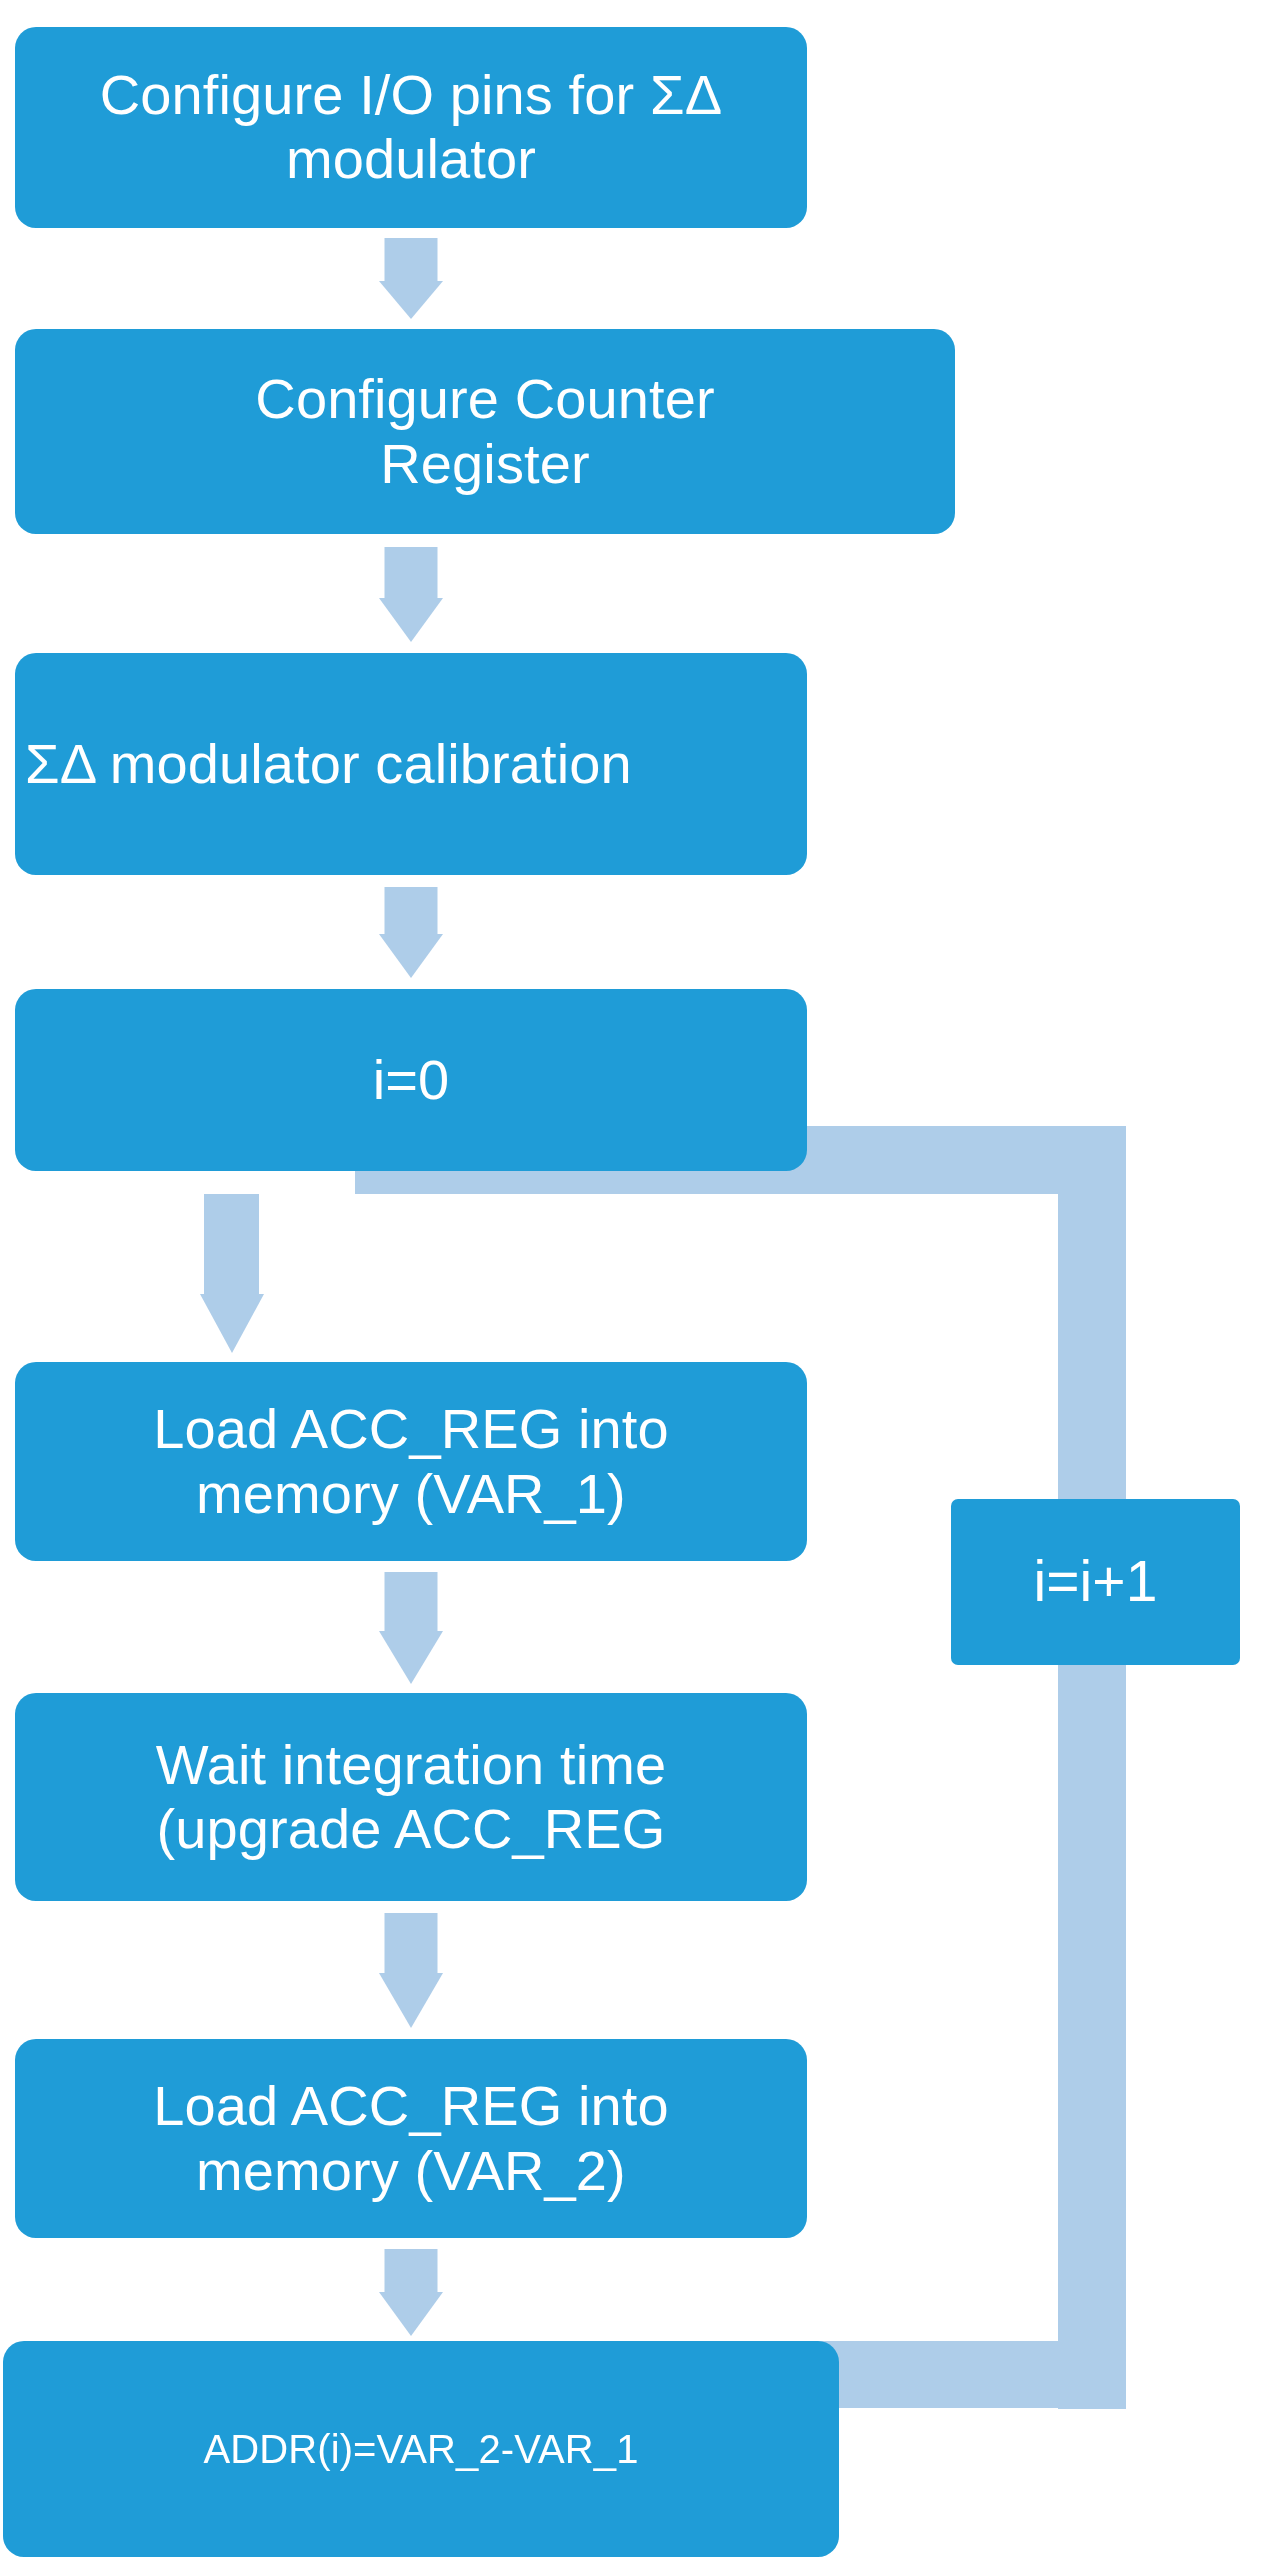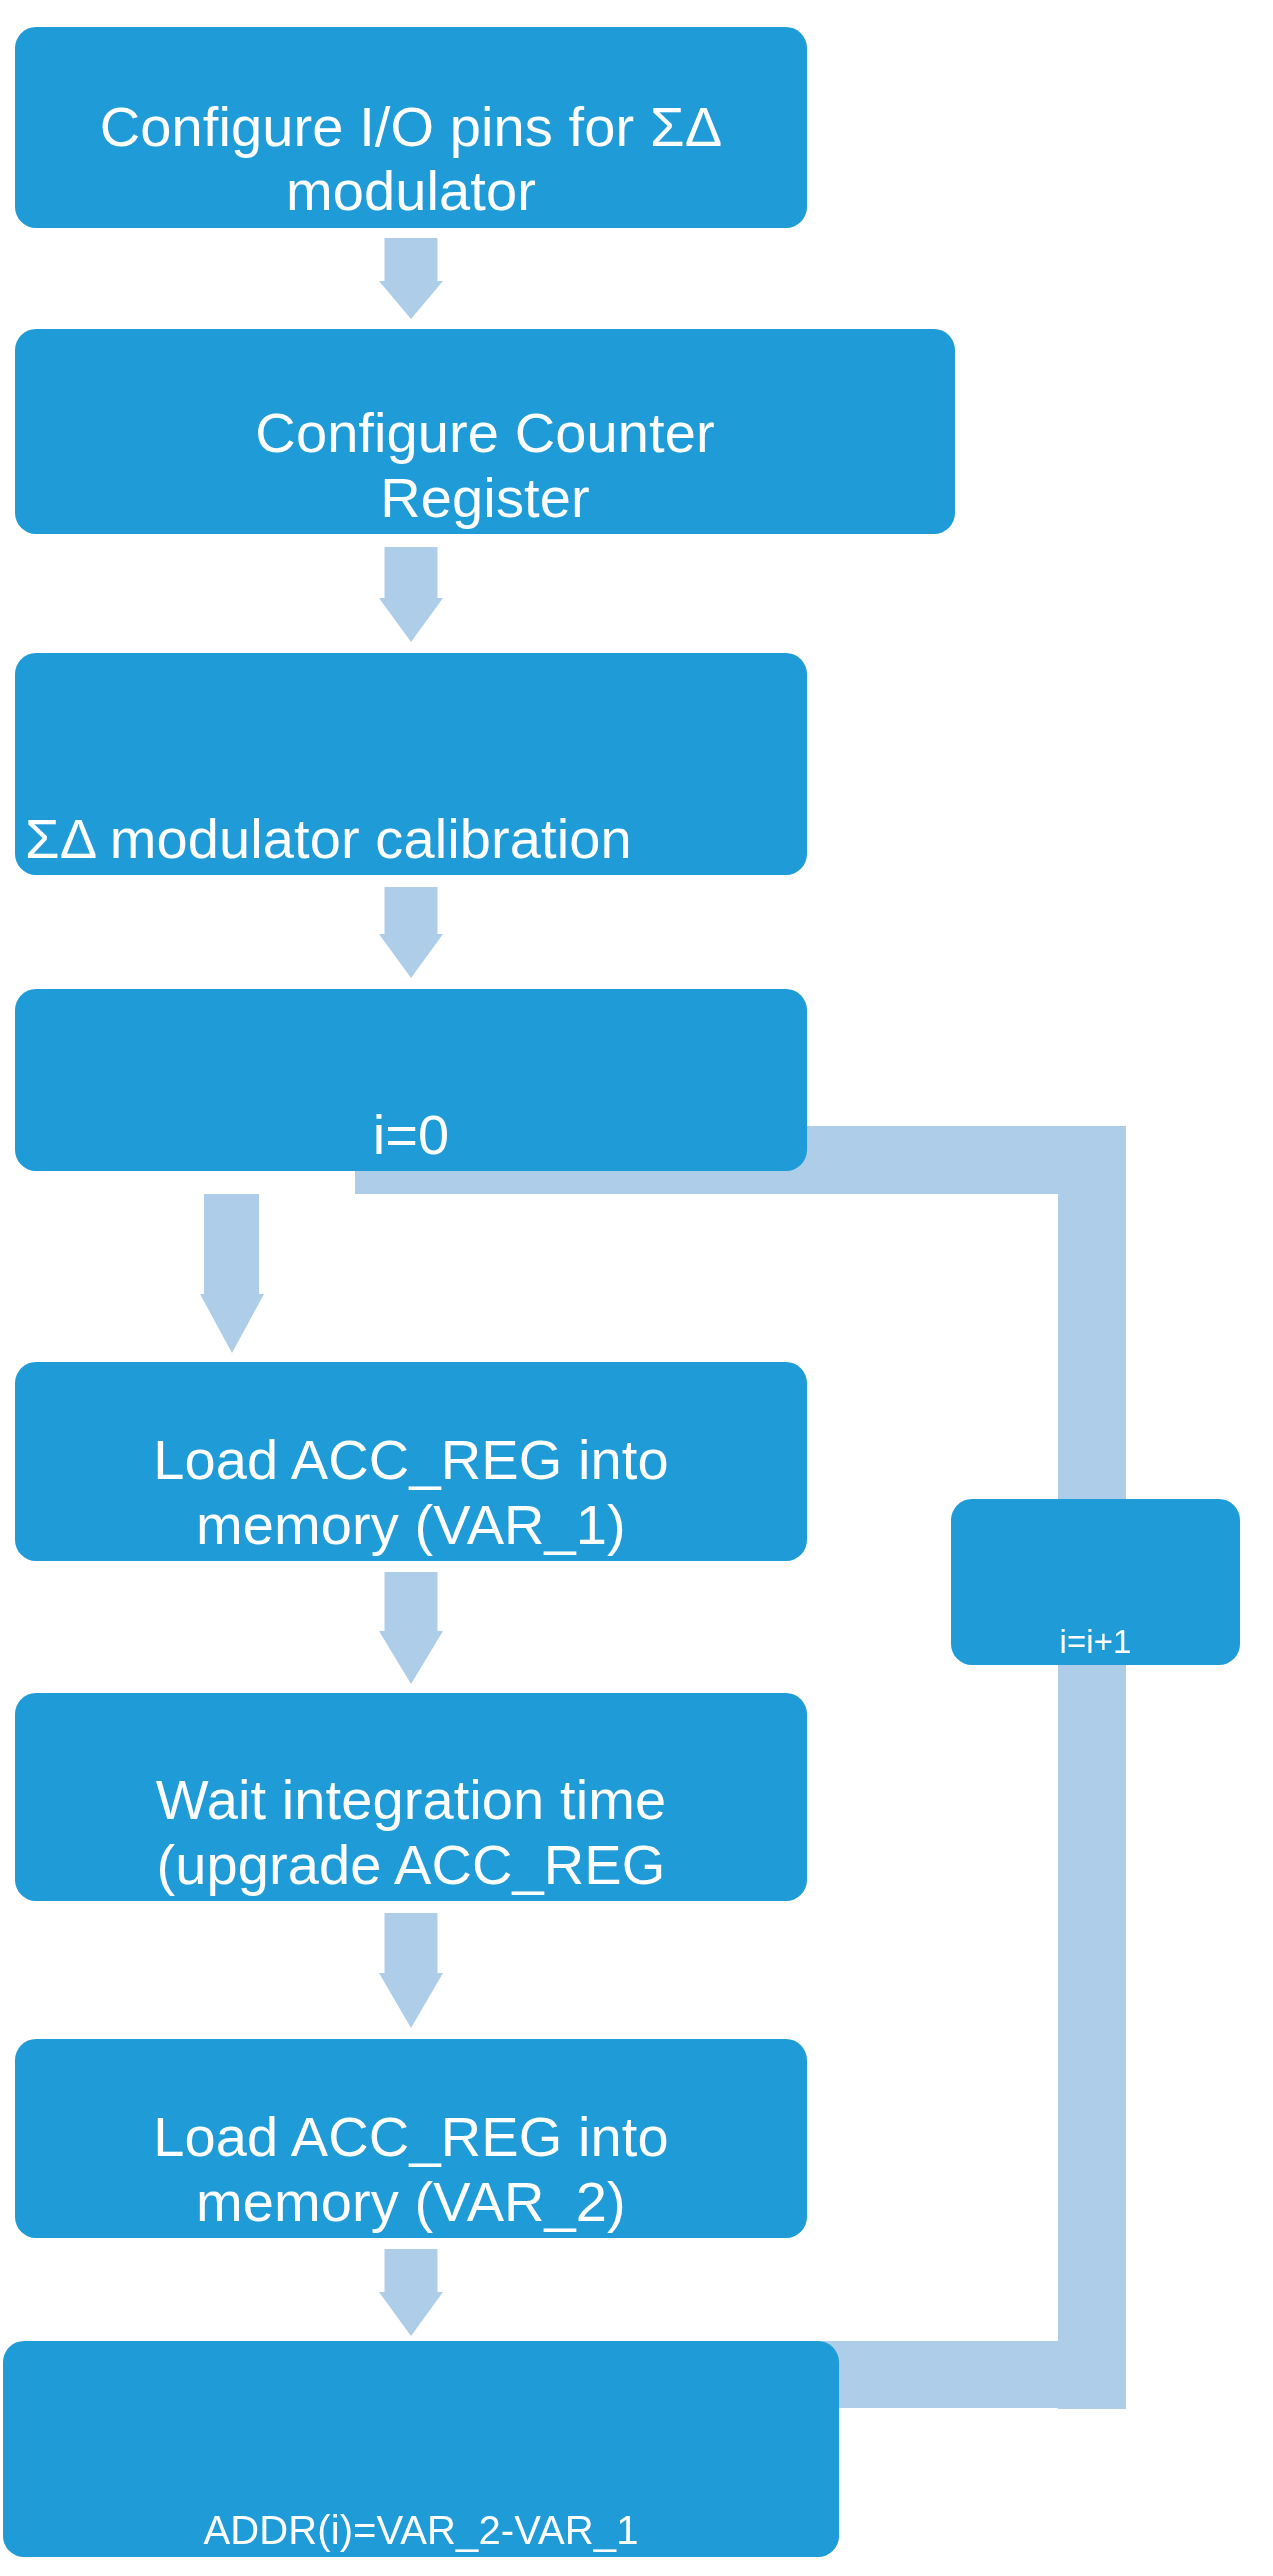--- a/index.html
+++ b/index.html
@@ -56,21 +56,21 @@
   }
 
   
   .node {
     position: absolute;
     z-index: 2;
     background: #1f9cd7;
     border-radius: 21px;
     color: #ffffff;
     display: flex;
-    align-items: flex-end;
+    align-items: center;
     justify-content: center;
     text-align: center;
     box-sizing: border-box;
     padding: 3.8px 13.2px;
     line-height: 1.15;
     letter-spacing: 0.1px;
     font-weight: 400;
   }
   .node.small-radius { border-radius: 17px; }
 
@@ -82,22 +82,22 @@
   
   #node-config-io      { left:15px;  top:26.5px;   width:792px; height:201px; font-size:56px; }
   #node-config-counter { left:15px;  top:329px;  width:940px; height:205px; font-size:56px; }
   #node-calibration    { left:15px;  top:653px;  width:792px; height:222px; font-size:56px;
                          justify-content:flex-start; padding-left:10px; }
   #node-init-i         { left:15px;  top:989px; width:792px; height:182px; font-size:56px; }
   #node-load-var1      { left:15px;  top:1362px; width:792px; height:199px; font-size:56px; }
   #node-wait-integ     { left:15px;  top:1693px; width:792px; height:208px; font-size:56px;border-radius:21px; }
   #node-load-var2      { left:15px;  top:2039px; width:792px; height:199px; font-size:56px; }
   #node-addr-store     { left:3px;  top:2341px; width:836px; height:216px; font-size:40px; }
-  #node-increment      { left:951px;top:1499px; width:289px; height:166px; font-size:33px;
-                         border-radius:21px; }
+  #node-increment      { left:951px;top:1499px; width:289px; height:166px; font-size:57px;
+                         border-radius:7px; }
 
   
   #arrow-1 { left:15px;  top:238px;  width:792px; height:81px;  }
   #arrow-1 .shaft { width:53px; height:44px; }
   #arrow-1 .head  { border-top-width:38px; }
 
   #arrow-2 { left:15px;  top:547px;  width:792px; height:95px; }
   #arrow-2 .shaft { width:53px; height:51px; }
   #arrow-2 .head  { border-top-width:44px; }
 

